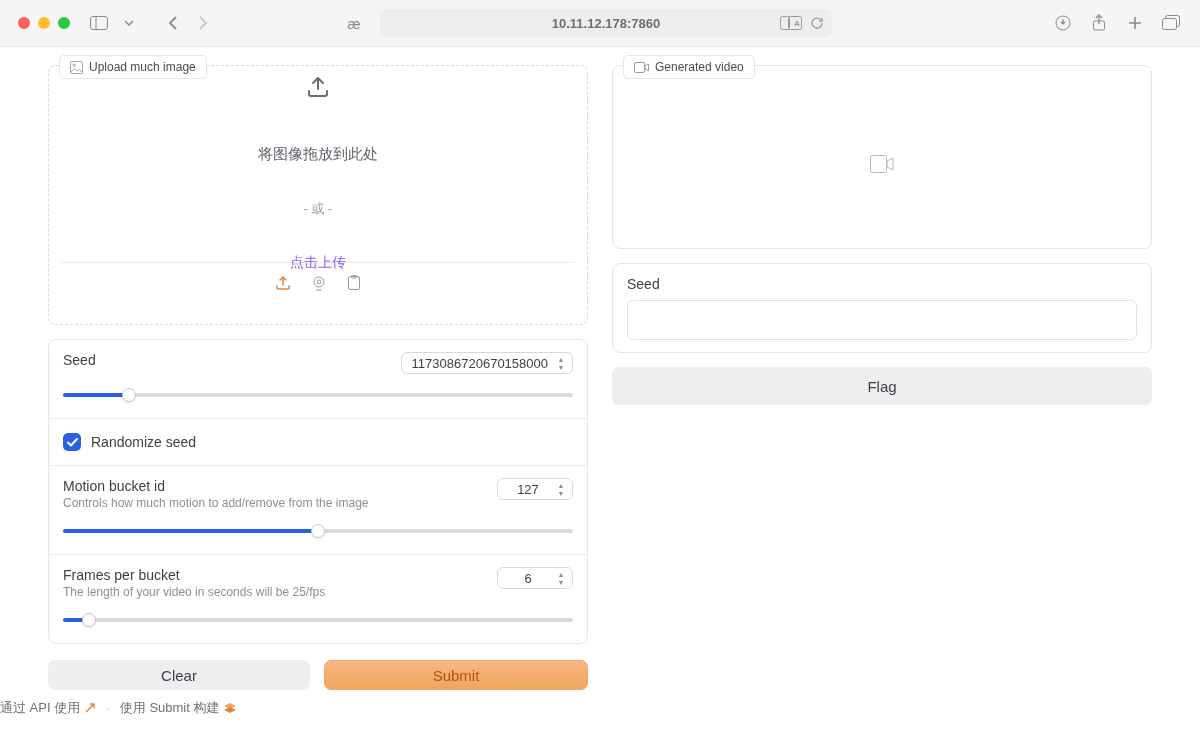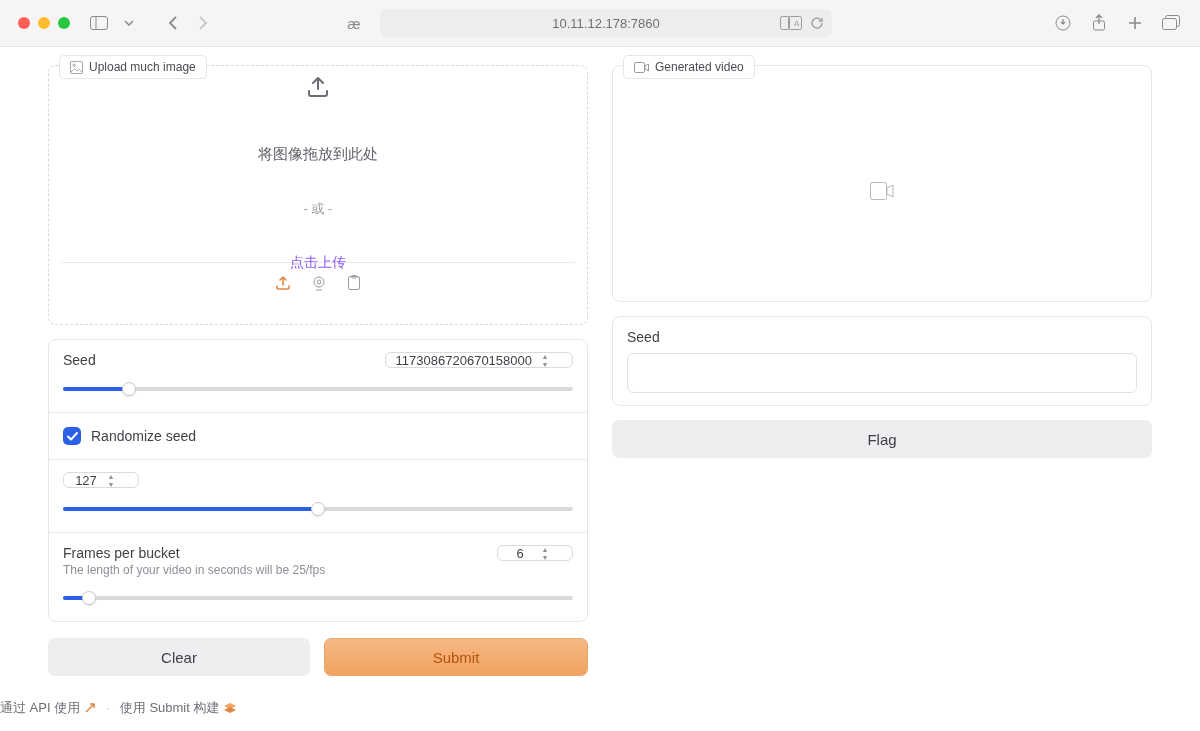--- a/index.html
+++ b/index.html
@@ -43,20 +43,21 @@
       height: 28px;
       background: #eeedee;
       border-radius: 7px;
       display: flex;
       align-items: center;
       justify-content: center;
       font-size: 13px;
       color: #6f6f72;
       position: relative;
       margin: 0 4px;
+      font-weight: bold;
     }
     .addr-right {
       position: absolute; right: 8px; display: flex; gap: 8px; color: #9a9a9d;
     }
     .right-tools { display: flex; gap: 14px; margin-left: 10px; }
 
     
     .page {
       padding: 18px 48px 0 48px;
       display: flex;
@@ -115,24 +116,24 @@
     }
     .section:last-child { border-bottom: none; }
     .sec-head {
       display: flex; justify-content: space-between; align-items: flex-start; gap: 12px;
     }
     .sec-title { font-size: 14px; color: #3f3f46; }
     .sec-desc { font-size: 12px; color: #8e8e97; margin-top: 2px; }
     .num-input {
       border: 1px solid #d9d9de;
       border-radius: 6px;
-      height: 16px;
+      height: 22px;
       min-width: 76px;
       display: flex; align-items: center;
-      padding: 0 20px 0 10px;
+      padding: 0 4px 0 10px;
       font-size: 13px;
       color: #3f3f46;
       position: relative;
     }
     .num-input.wide { min-width: 160px; }
     .num-input .val { flex: 1; text-align: center; }
     .stepper {
       width: 14px; display: flex; flex-direction: column; gap: 1px; color: #8e8e97;
       margin-left: 6px;
     }
@@ -162,37 +163,37 @@
       border-bottom: 1px solid #ececf0;
       text-align: center;
     }
     .checkbox {
       width: 18px; height: 18px; border-radius: 5px; background: #2a5fe6;
       display: inline-flex; align-items: center; justify-content: center; color: #fff;
     }
 
     .btn-row { display: flex; gap: 14px; margin-top: 16px; }
     .btn {
-      flex: 1; height: 38px; border-radius: 7px;
+      flex: 1; height: 30px; border-radius: 7px;
       display: flex; align-items: center; justify-content: center;
       font-size: 15px; font-weight: 500;
     }
     .btn.clear { background: #eeedef; color: #3f3f46; }
     .btn.submit {
       background: linear-gradient(#f6b883, #f0a560);
       color: #b8500f; border: 1px solid #eca76a;
     }
 
     
     .video-panel {
       border: 1px solid #e5e5ea;
       border-radius: 8px;
       position: relative;
       padding-top: 18px;
-      height: 237px;
+      height: 184px;
       display: flex; align-items: center; justify-content: center;
       color: #b7b7bd;
     }
     .seed-out {
       border: 1px solid #e5e5ea; border-radius: 8px; margin-top: 14px;
       padding: 12px 14px;
     }
     .seed-out-label { font-size: 14px; color: #3f3f46; margin-bottom: 8px; }
     .seed-field {
       border: 1px solid #e0e0e5; border-radius: 6px; height: 40px;
@@ -354,20 +355,24 @@
         <span class="checkbox">
           <svg width="11" height="9" viewBox="0 0 11 9">
               <path d="M1 4.5l3 3L10 1" stroke="#fff" fill="none" stroke-width="2" stroke-linecap="round" stroke-linejoin="round"></path>
             </svg>
         </span>
         <span>Randomize seed</span>
       </div>
 
       <div class="section">
         <div class="sec-head">
+          <div>
+            <div class="sec-title">Motion bucket id</div>
+            <div class="sec-desc">Controls how much motion to add/remove from the image</div>
+          </div>
           <div class="num-input">
             <span class="val">127</span>
             <span class="stepper">
                 <span>▲</span>
                 <span>▼</span>
               </span>
           </div>
         </div>
         <div class="slider">
           <div class="track-bg"></div>

